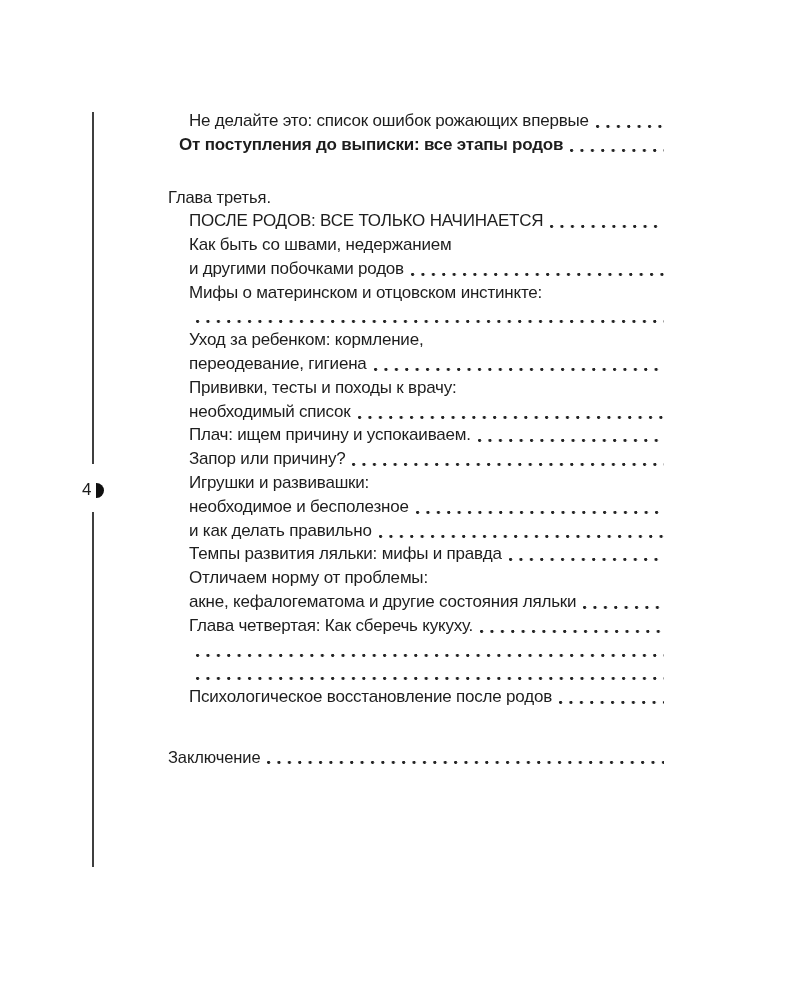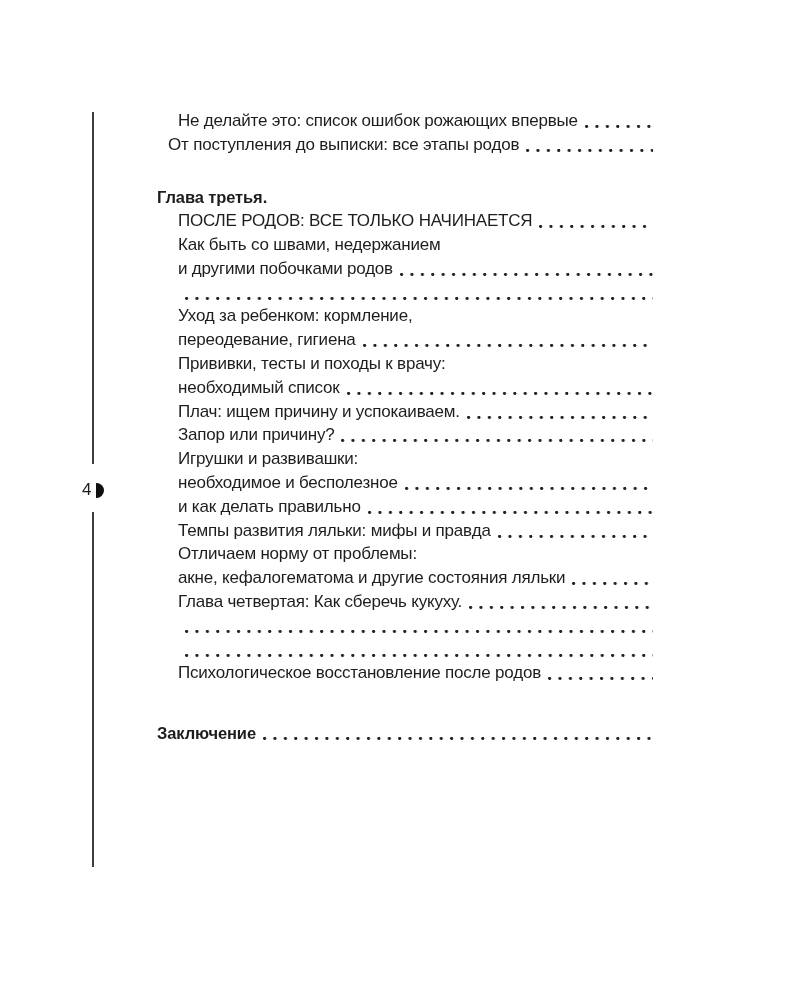--- a/index.html
+++ b/index.html
@@ -24,28 +24,28 @@
     position:absolute;left:82px;top:481px;height:18px;
     display:flex;align-items:center;gap:5px;
   }
   .pnum{font-size:17px;line-height:18px;}
   .halfmoon{
     display:inline-block;width:8px;height:15px;
     background:#101010;border-radius:0 8px 8px 0;
   }
   
   .toc{
-    position:absolute;left:157px;top:109px;width:496px;
+    position:absolute;left:168px;top:109px;width:496px;
     letter-spacing:-0.2px;
   }
   .row{display:flex;align-items:center;height:23.8px;}
   .row .txt{flex:0 0 auto;white-space:pre;font-size:17px;}
-  .row.chapter .txt{font-weight:700;font-size:16.5px;letter-spacing:-0.1px;}
+  .row.chapter .txt{font-weight:400;font-size:16.5px;letter-spacing:-0.1px;}
   .row.item{margin-left:21px;}
-  .row.item_outdent{margin-left:11px;}
+  .row.item_outdent{margin-left:11px;font-weight:bold;}
   .leader{
     flex:1 1 auto;align-self:stretch;margin-left:7px;min-width:8px;
     background-image:radial-gradient(circle at 1.6px 1.6px,#222222 1.35px,transparent 1.9px);
     background-size:10.4px 3.4px;
     background-repeat:repeat-x;
     background-position:left bottom 4.5px;
   }
   .spacer{width:100%;}
 </style>
 </head>
@@ -76,20 +76,23 @@
       <div class="row item">
         <span class="txt">ПОСЛЕ РОДОВ: ВСЕ ТОЛЬКО НАЧИНАЕТСЯ</span>
         <span class="leader"></span>
       </div>
       <div class="row item">
         <span class="txt">Как быть со швами, недержанием</span>
       </div>
       <div class="row item">
         <span class="txt">и другими побочками родов</span>
         <span class="leader"></span>
+      </div>
+      <div class="row item">
+        <span class="txt">Мифы о материнском и отцовском инстинкте:</span>
       </div>
       <div class="row item">
         <span class="leader"></span>
       </div>
       <div class="row item">
         <span class="txt">Уход за ребенком: кормление,</span>
       </div>
       <div class="row item">
         <span class="txt">переодевание, гигиена</span>
         <span class="leader"></span>

